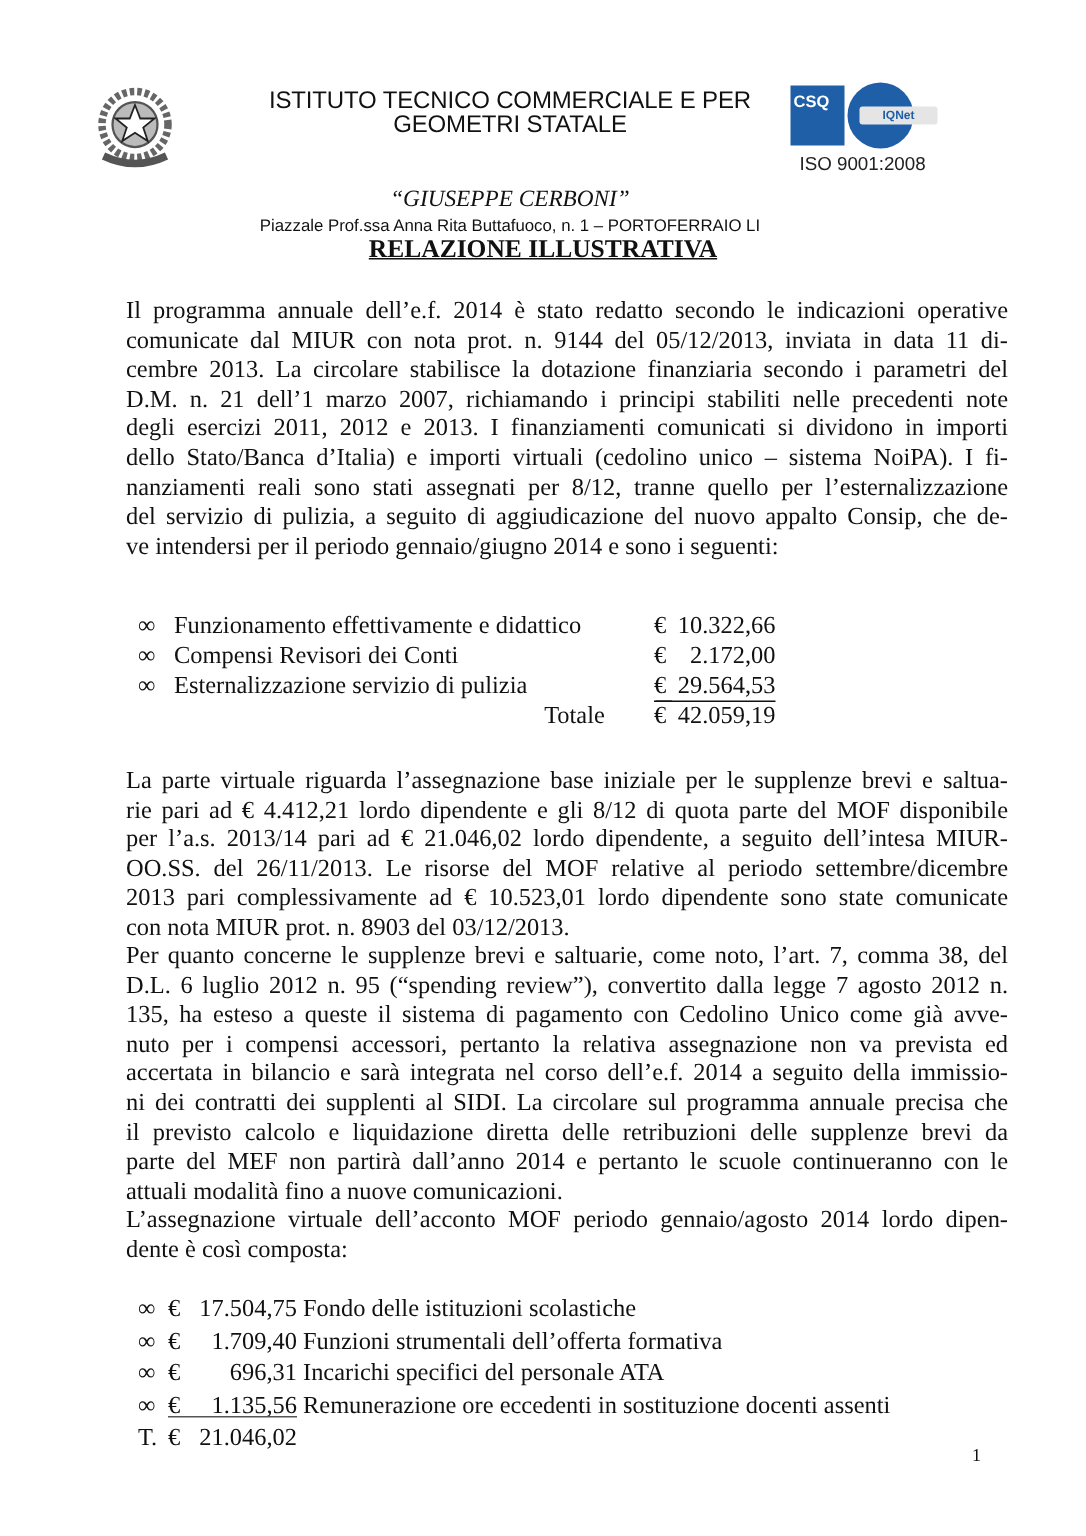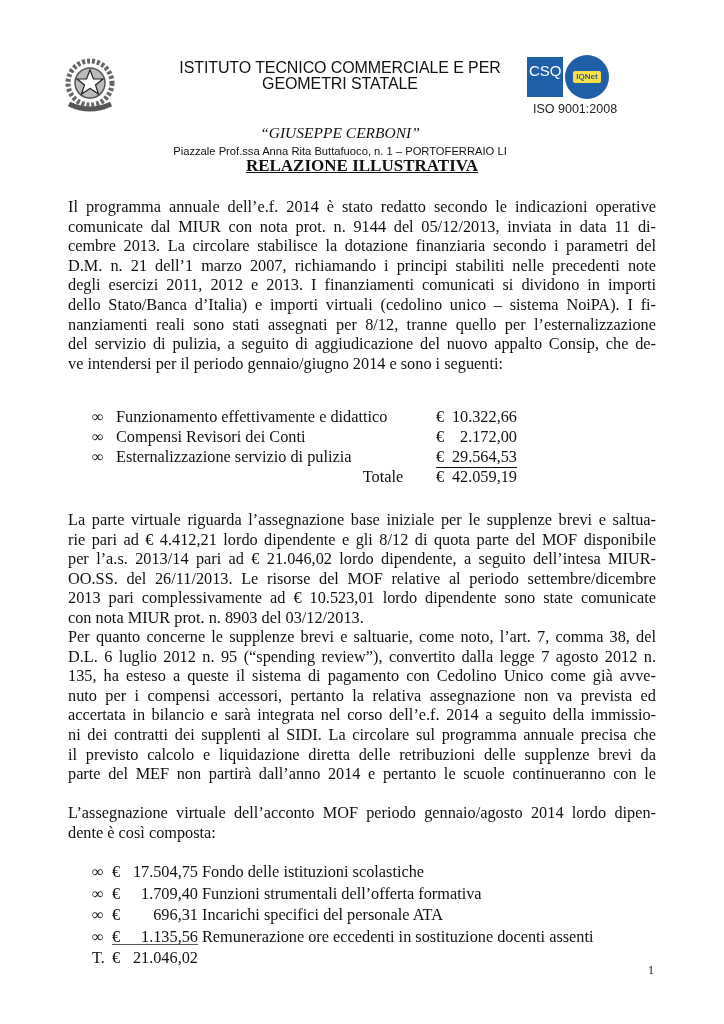--- a/index.html
+++ b/index.html
@@ -7,32 +7,32 @@
     .page { position: absolute; left: 0; top: 0; width: 724px; height: 1024px; }
 
     
     .emblem { position: absolute; left: 57px; top: 52px; width: 66px; height: 66px; }
     .hdr-text { position: absolute; left: 140px; top: 60px; width: 400px; text-align: center; }
     .hdr-line1 { font-family: "Liberation Sans", sans-serif; font-size: 16px; letter-spacing: -0.1px; color: #111; line-height: 16px; }
     .hdr-line2 { font-family: "Liberation Serif", serif; font-style: italic; font-size: 15.5px; line-height: 20px; color: #111; margin-top: 31px; }
     .hdr-line3 { font-family: "Liberation Sans", sans-serif; font-size: 11.2px; line-height: 16px; color: #111; }
     .cert { position: absolute; left: 527px; top: 55px; width: 100px; height: 68px; }
     .cert-csq { position: absolute; left: 0; top: 2px; width: 36px; height: 40px; background: #1f5fa8; }
-    .cert-csq span { position: absolute; left: 2px; top: 5px; font-family: "Liberation Sans", sans-serif; font-weight: normal; color: #fff; font-size: 15px; }
+    .cert-csq span { position: absolute; left: 2px; top: 5px; font-family: "Liberation Sans", sans-serif; font-weight: bold; color: #fff; font-size: 11px; }
     .cert-iqnet { position: absolute; left: 38px; top: 0px; width: 44px; height: 44px; border-radius: 50%; background: #1f5fa8; }
-    .cert-iqnet span { position: absolute; left: 8px; top: 16px; width: 28px; height: 12px; background:#fde047; color:#1f5fa8; font-family: "Liberation Sans", sans-serif; font-size: 8px; font-weight: bold; text-align:center; line-height:12px; border-radius: 2px; }
+    .cert-iqnet span { position: absolute; left: 8px; top: 16px; width: 52px; height: 12px; background:#e5e5e5; color:#1f5fa8; font-family: "Liberation Sans", sans-serif; font-size: 8px; font-weight: bold; text-align:center; line-height:12px; border-radius: 2px; }
     .cert-iso { position: absolute; left: 6px; top: 47px; font-family: "Liberation Sans", sans-serif; font-size: 12.5px; color: #222; white-space: nowrap; }
 
     
     .title-small { position: absolute; left: 0; width: 724px; top: 142px; text-align: center; font-family: "Liberation Serif", serif; font-weight: bold; font-size: 11.5px; }
     .title-big { position: absolute; left: 0; width: 724px; top: 156px; text-align: center; font-family: "Liberation Serif", serif; font-weight: bold; font-size: 17px; }
     .title-big span { text-decoration: underline; }
 
     
-    .para { position: absolute; left: 68px; width: 588px; font-family: "Liberation Serif", serif; font-size: 16.3px; line-height: 19.6px; text-align: justify; }
+    .para { position: absolute; left: 84px; width: 588px; font-family: "Liberation Serif", serif; font-size: 16.3px; line-height: 19.6px; text-align: justify; }
     .para .ln { display: block; text-align: justify; text-align-last: justify; white-space: nowrap; }
     .para .ln.last { text-align-last: left; }
 
     .fund-list { position: absolute; left: 92px; top: 407px; font-family: "Liberation Serif", serif; font-size: 16.3px; line-height: 20px; }
     .fund-row { position: relative; height: 20px; width: 500px; }
     .fund-row .bul { position: absolute; left: 0; top: 0; }
     .fund-row .lbl { position: absolute; left: 24px; top: 0; white-space: nowrap; }
     .fund-row .cur { position: absolute; left: 344px; top: 0; }
     .fund-row .amt { position: absolute; left: 345px; width: 80px; top: 0; text-align: right; }
     .fund-row .amt-u { border-bottom: 1px solid #111; }
@@ -131,20 +131,21 @@
 
   <div class="para" style="top:627px;">
     <span class="ln">Per quanto concerne le supplenze brevi e saltuarie, come noto, l’art. 7, comma 38, del</span>
     <span class="ln">D.L. 6 luglio 2012 n. 95 (“spending review”), convertito dalla legge 7 agosto 2012 n.</span>
     <span class="ln">135, ha esteso a queste il sistema di pagamento con Cedolino Unico come già avve-</span>
     <span class="ln">nuto per i compensi accessori, pertanto la relativa assegnazione non va prevista ed</span>
     <span class="ln">accertata in bilancio e sarà integrata nel corso dell’e.f. 2014 a seguito della immissio-</span>
     <span class="ln">ni dei contratti dei supplenti al SIDI. La circolare sul programma annuale precisa che</span>
     <span class="ln">il previsto calcolo e liquidazione diretta delle retribuzioni delle supplenze brevi da</span>
     <span class="ln">parte del MEF non partirà dall’anno 2014 e pertanto le scuole continueranno con le</span>
+    <span class="ln last">attuali modalità fino a nuove comunicazioni.</span>
   </div>
 
   <div class="para" style="top:803px;">
     <span class="ln">L’assegnazione virtuale dell’acconto MOF periodo gennaio/agosto 2014 lordo dipen-</span>
     <span class="ln last">dente è così composta:</span>
   </div>
 
   <div class="mof-list">
     <div class="mof-row">
       <span class="bul">∞</span>

